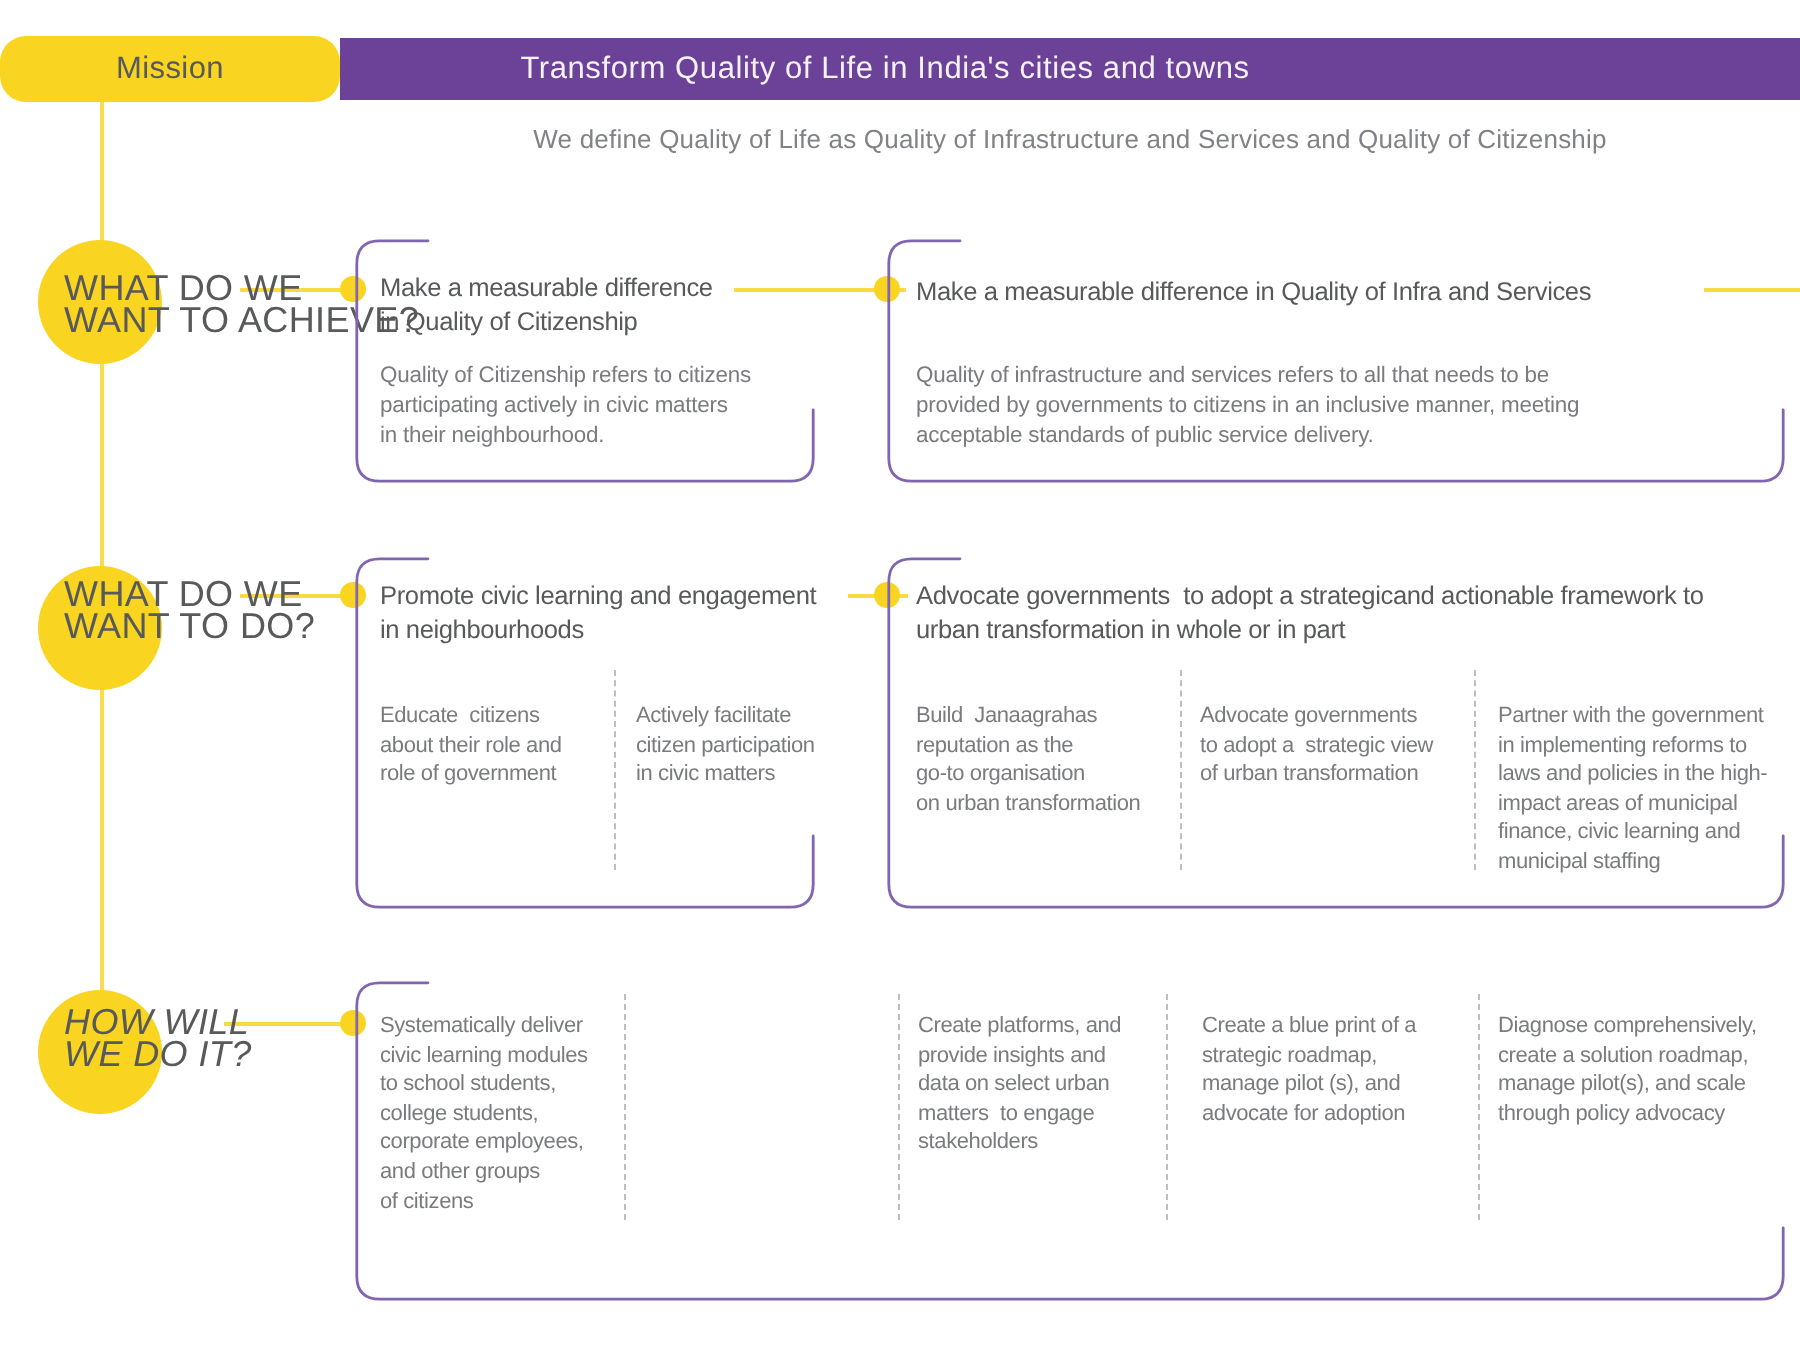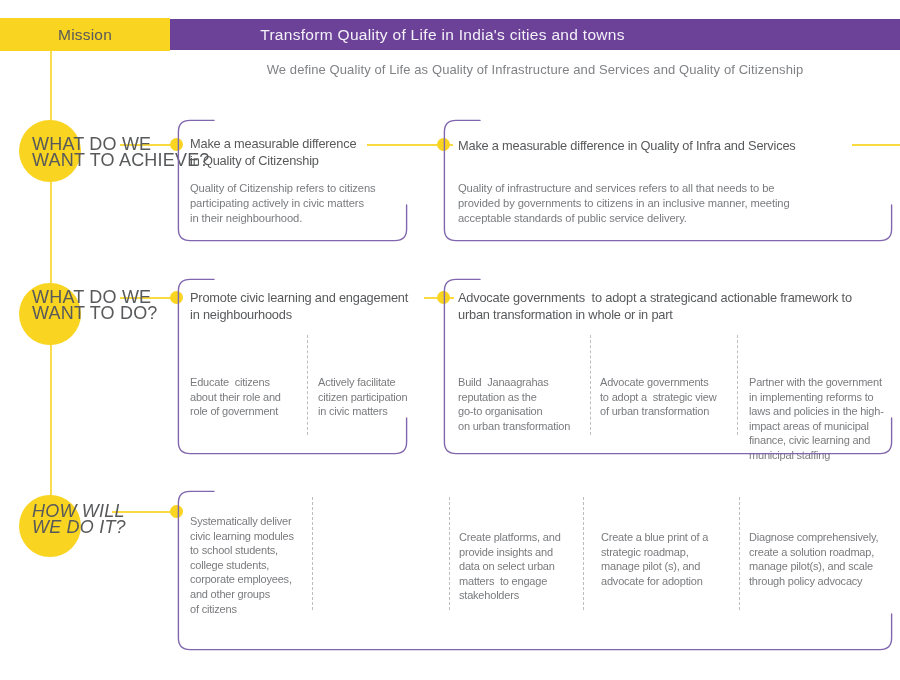--- a/index.html
+++ b/index.html
@@ -4,21 +4,21 @@
 <style>
   html,body{margin:0;padding:0;background:#ffffff;}
   .canvas{
     position:relative;width:900px;height:680px;background:#ffffff;overflow:hidden;
     font-family:"Liberation Sans", sans-serif;
   }
   
   .mission{
     position:absolute;left:0;top:18px;width:170px;height:33px;
     background:var(--yellow,#F9D420);display:flex;align-items:center;justify-content:center;
-    font-size:15.5px;color:var(--heading-text,#58595B);letter-spacing:.2px;
+    font-size:15.5px;color:var(--heading-text,#58595B);letter-spacing:.2px;border-radius:13px;
   }
   .banner{
     position:absolute;left:170px;top:19px;width:730px;height:31px;
     background:var(--banner-purple,#6B4298);
   }
   .banner-label{
     position:absolute;left:0;top:0;width:545px;height:31px;
     display:flex;align-items:center;justify-content:center;
     font-size:15.5px;color:var(--banner-text,#F5F1F9);letter-spacing:.3px;
   }
@@ -58,39 +58,39 @@
   .box-heading{
     position:absolute;white-space:pre;
     font-size:12.8px;line-height:16.5px;letter-spacing:-.2px;color:var(--heading-text,#58595B);
   }
   .box-body{
     position:absolute;white-space:pre;
     font-size:11.2px;line-height:15px;letter-spacing:-.1px;color:var(--body-text,#7A7B7E);
   }
   .box-col{
     position:absolute;white-space:pre;
-    font-size:11px;line-height:14.6px;letter-spacing:-.2px;color:var(--body-text,#7A7B7E);margin-top:24px;
+    font-size:11px;line-height:14.6px;letter-spacing:-.2px;color:var(--body-text,#7A7B7E);
   }
   .vdash{position:absolute;width:0;border-left:1px dashed var(--divider,#BCBEC0);}
   
   #b1a .box-heading{left:13px;top:17px;}
   #b1a .box-body{left:13px;top:62px;}
   #b1b .box-heading{left:15px;top:19px;}
   #b1b .box-body{left:15px;top:62px;}
   #b2a .box-heading{left:13px;top:12px;}
   #b2a .col-0{left:13px;top:73px;}
   #b2a .col-1{left:141px;top:73px;}
   #b2a .div-0{left:130px;top:57px;height:100px;}
   #b2b .box-heading{left:15px;top:12px;}
   #b2b .col-0{left:15px;top:73px;}
   #b2b .col-1{left:157px;top:73px;}
   #b2b .col-2{left:306px;top:73px;}
   #b2b .div-0{left:147px;top:57px;height:100px;}
   #b2b .div-1{left:294px;top:57px;height:100px;}
-  #b3 .col-0{left:13px;top:0;}
+  #b3 .col-0{left:13px;top:16px;}
   #b3 .col-1{left:143px;top:16px;}
   #b3 .col-2{left:282px;top:16px;}
   #b3 .col-3{left:424px;top:16px;}
   #b3 .col-4{left:572px;top:16px;}
   #b3 .div-0{left:135px;top:7px;height:113px;}
   #b3 .div-1{left:272px;top:7px;height:113px;}
   #b3 .div-2{left:406px;top:7px;height:113px;}
   #b3 .div-3{left:562px;top:7px;height:113px;}
 </style>
 </head>

